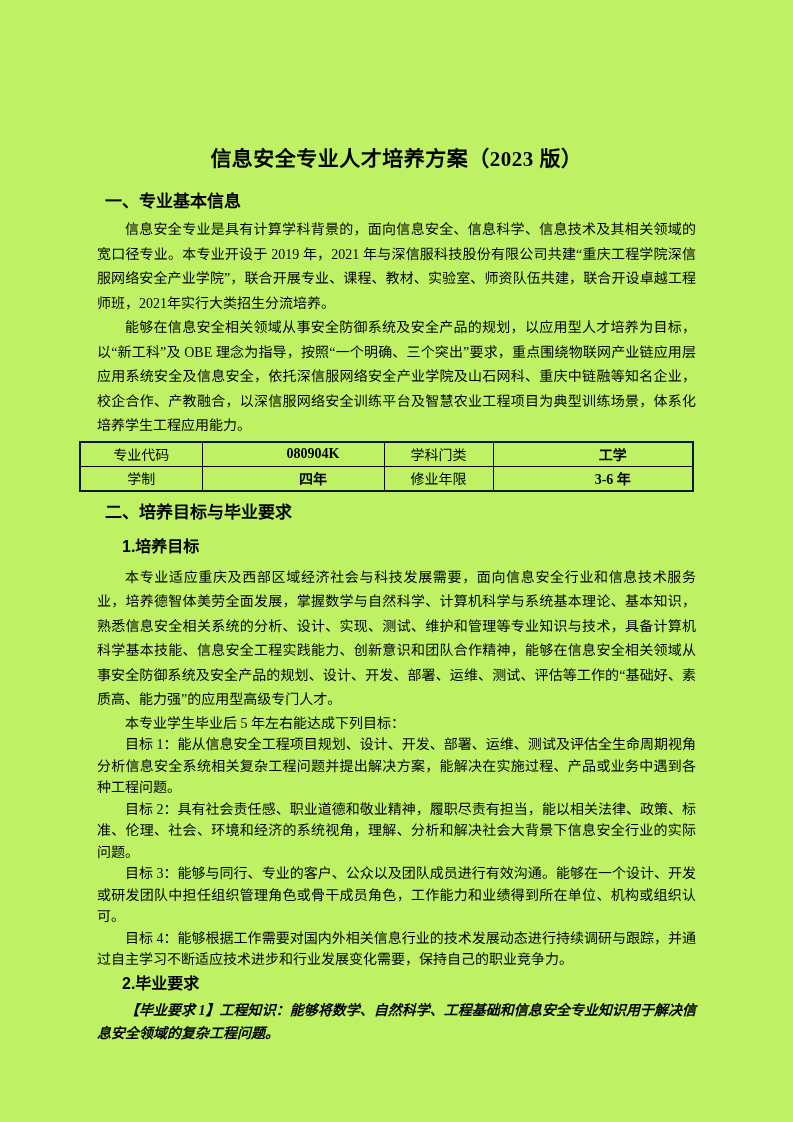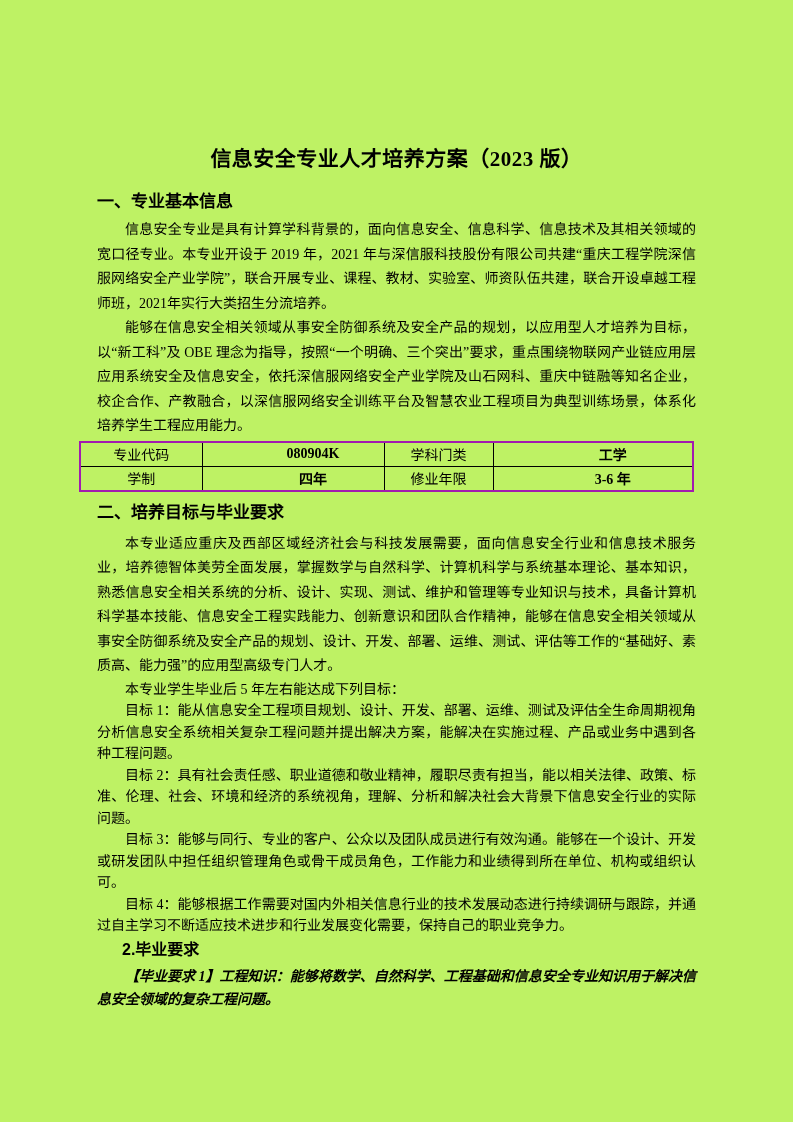--- a/index.html
+++ b/index.html
@@ -21,21 +21,21 @@
   .doc-title {
     margin: 0;
     font-size: 21px;
     line-height: 26px;
     font-weight: bold;
     text-align: center;
     letter-spacing: 0.5px;
     font-family: "Liberation Serif", "DejaVu Serif", serif;
   }
   .sec-heading {
-    margin: 19px 0 0 0;
+    margin: 19px 0 0 8px;
     font-family: "Liberation Sans", "DejaVu Sans", sans-serif;
     font-size: 17px;
     line-height: 22px;
     font-weight: bold;
   }
   .sub-heading {
     margin: 12px 0 0 25px;
     font-family: "Liberation Sans", "DejaVu Sans", sans-serif;
     font-size: 16px;
     line-height: 22px;
@@ -65,21 +65,21 @@
     font-weight: bold;
     text-align: justify;
     text-indent: 2em;
     font-style: italic;
   }
   table.info {
     table-layout: fixed;
     border-collapse: collapse;
     width: 613px;
     margin: 2px 0 0 -18px;
-    border: 2px solid #a21caf;
+    border: 2px solid #0f172a;
   }
   table.info td {
     border: 1px solid #000000;
     height: 23px;
     padding: 0 2px;
     text-align: center;
     vertical-align: middle;
     font-size: 14px;
     font-family: "Liberation Serif", "DejaVu Serif", serif;
   }
@@ -115,20 +115,21 @@
         <td class="lbl">学制</td>
         <td class="val">四年</td>
         <td class="lbl">修业年限</td>
         <td class="val">3-6 年</td>
       </tr>
     </tbody>
   </table>
 
   <h2 class="sec-heading" style="margin-top:10px">二、培养目标与毕业要求</h2>
 
+  <h3 class="sub-heading">1.培养目标</h3>
 
   <p class="body after-sub">本专业适应重庆及西部区域经济社会与科技发展需要，面向信息安全行业和信息技术服务业，培养德智体美劳全面发展，掌握数学与自然科学、计算机科学与系统基本理论、基本知识，熟悉信息安全相关系统的分析、设计、实现、测试、维护和管理等专业知识与技术，具备计算机科学基本技能、信息安全工程实践能力、创新意识和团队合作精神，能够在信息安全相关领域从事安全防御系统及安全产品的规划、设计、开发、部署、运维、测试、评估等工作的“基础好、素质高、能力强”的应用型高级专门人才。</p>
   <p class="goal">本专业学生毕业后 5 年左右能达成下列目标：</p>
   <p class="goal">目标 1：能从信息安全工程项目规划、设计、开发、部署、运维、测试及评估全生命周期视角分析信息安全系统相关复杂工程问题并提出解决方案，能解决在实施过程、产品或业务中遇到各种工程问题。</p>
   <p class="goal">目标 2：具有社会责任感、职业道德和敬业精神，履职尽责有担当，能以相关法律、政策、标准、伦理、社会、环境和经济的系统视角，理解、分析和解决社会大背景下信息安全行业的实际问题。</p>
   <p class="goal">目标 3：能够与同行、专业的客户、公众以及团队成员进行有效沟通。能够在一个设计、开发或研发团队中担任组织管理角色或骨干成员角色，工作能力和业绩得到所在单位、机构或组织认可。</p>
   <p class="goal">目标 4：能够根据工作需要对国内外相关信息行业的技术发展动态进行持续调研与跟踪，并通过自主学习不断适应技术进步和行业发展变化需要，保持自己的职业竞争力。</p>
 
   <h3 class="sub-heading tight-top">2.毕业要求</h3>
 

